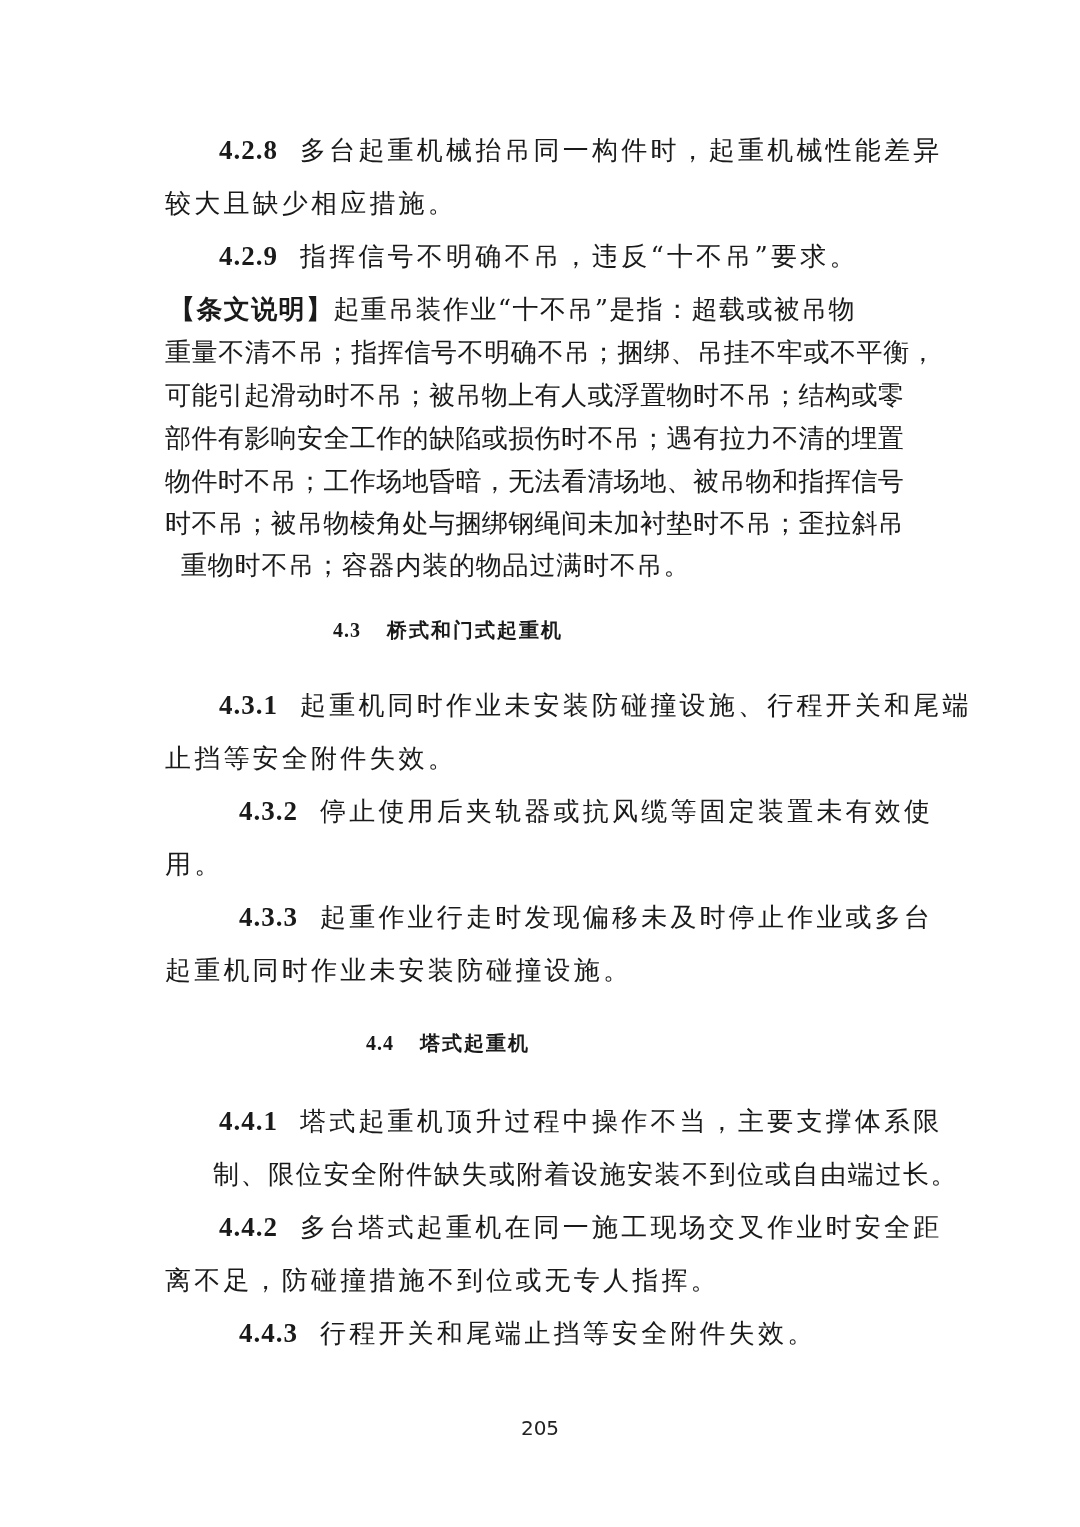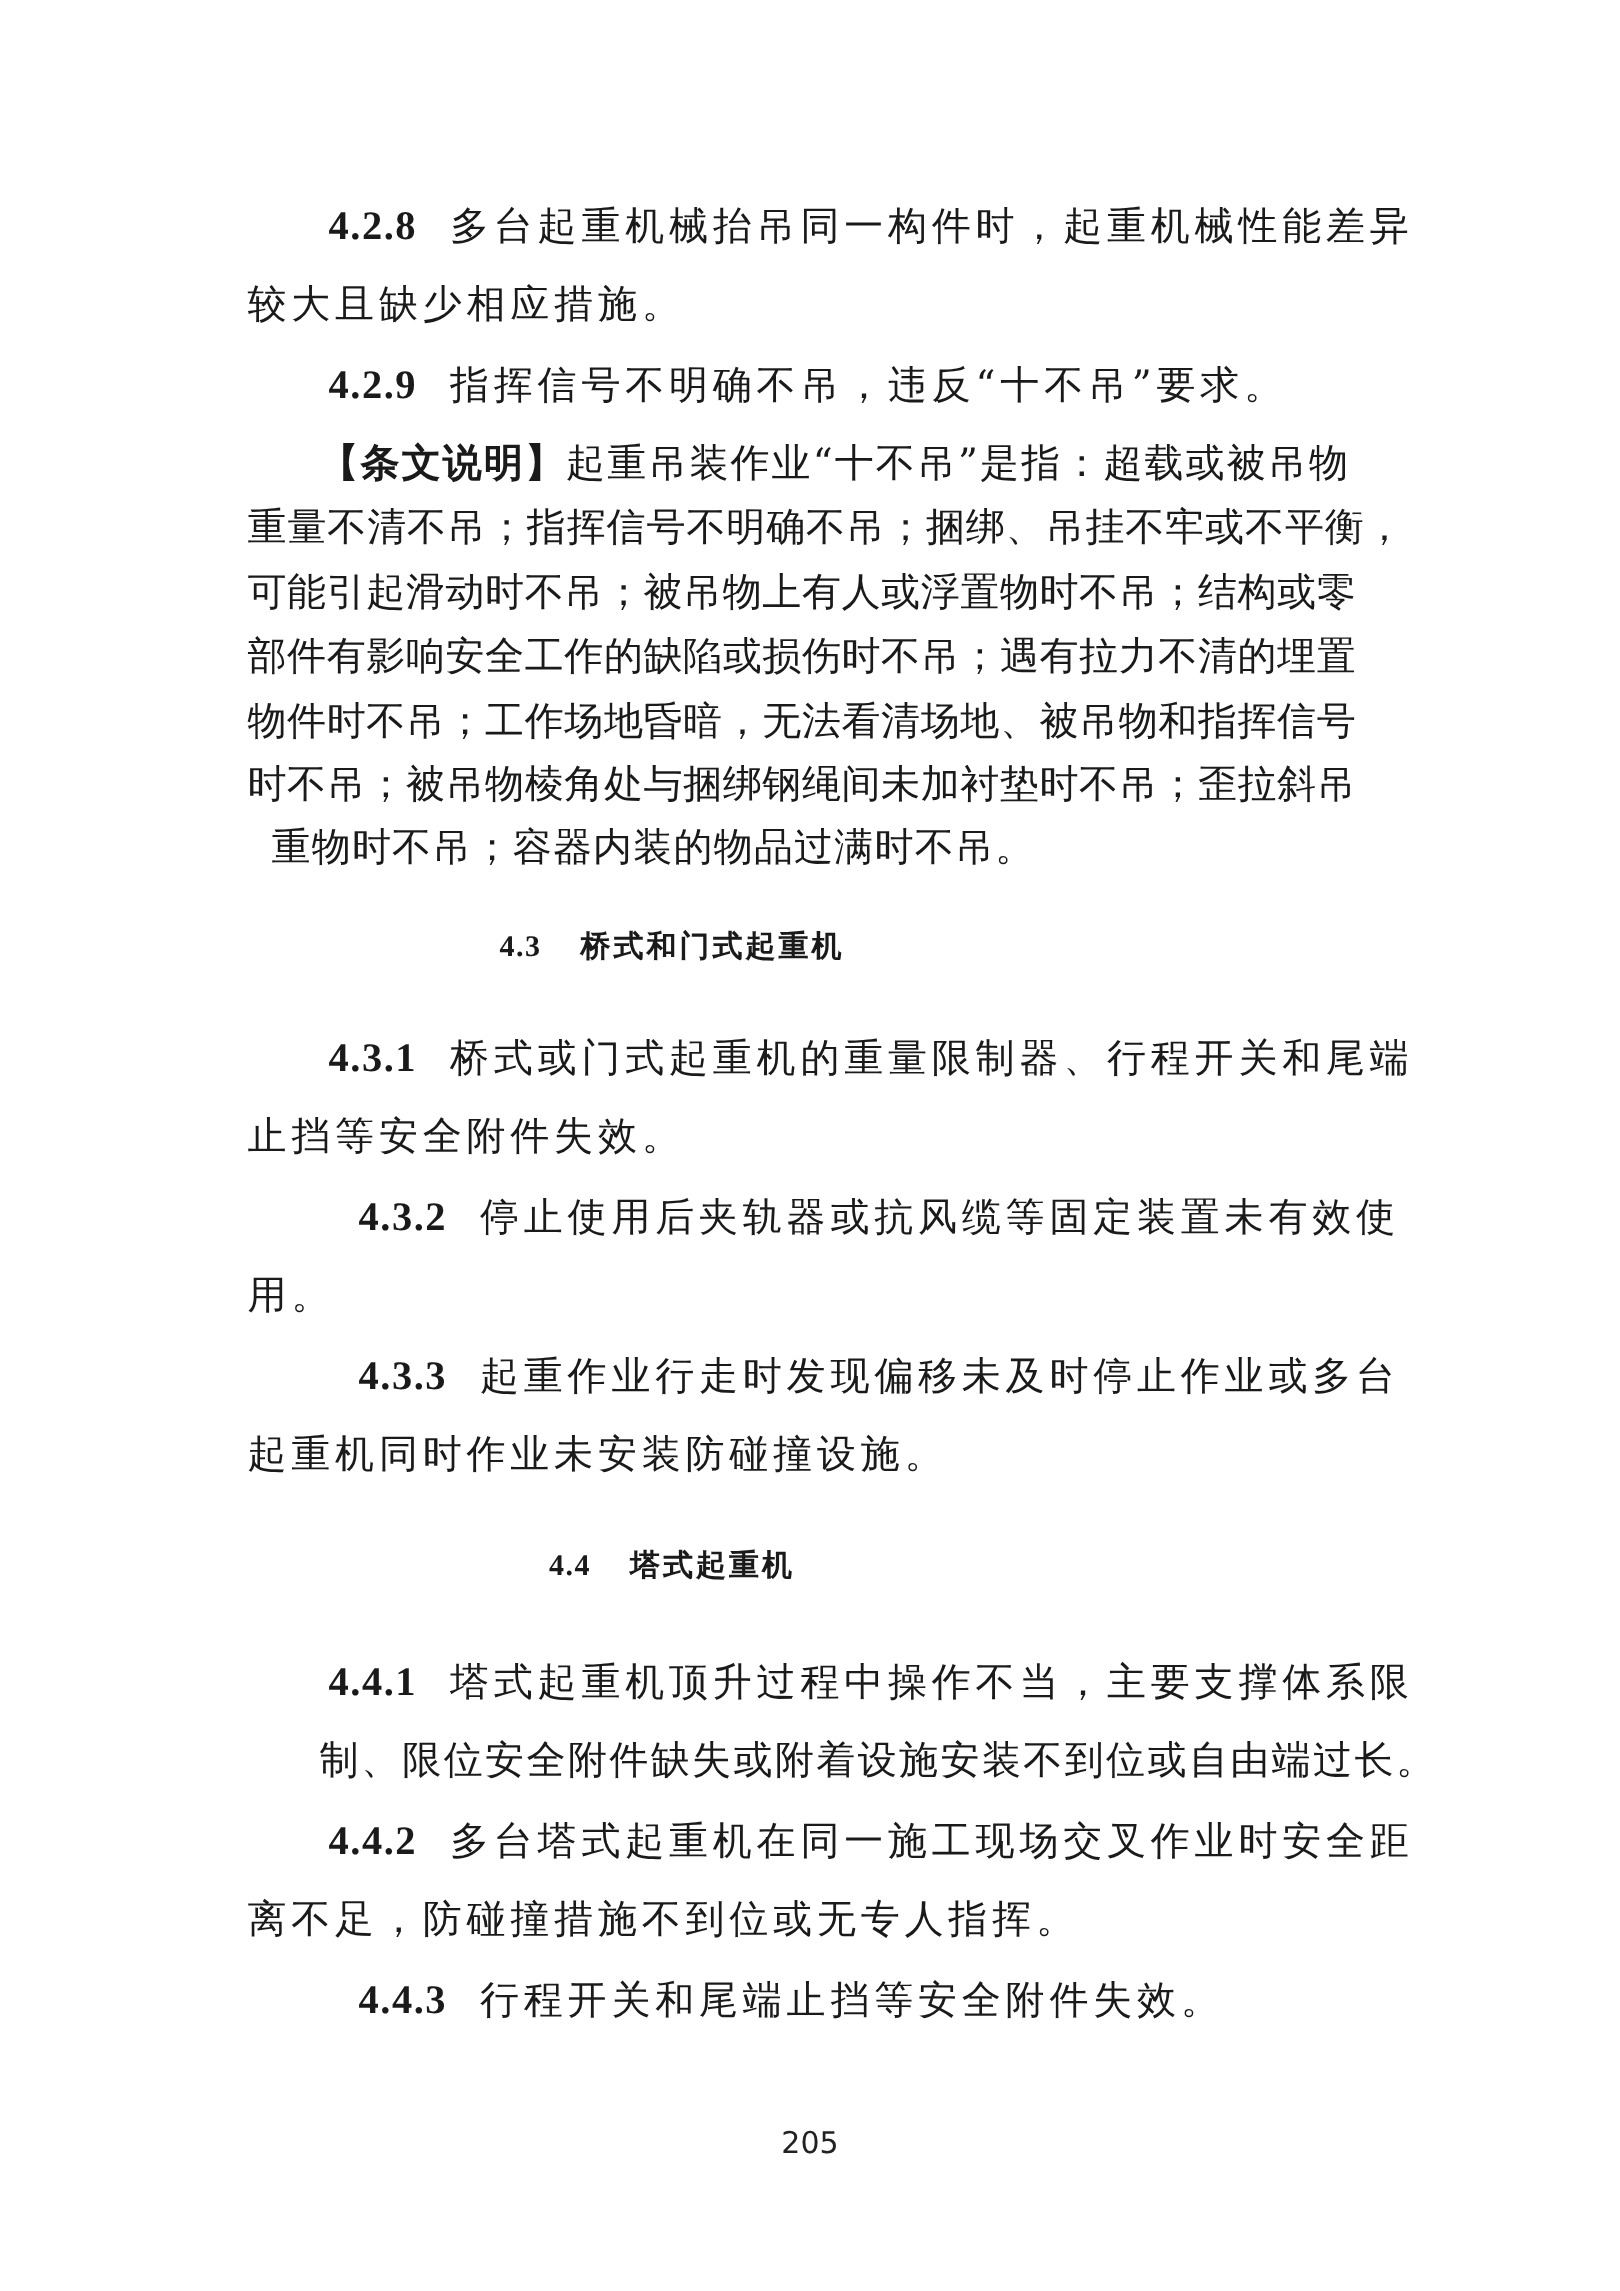--- a/index.html
+++ b/index.html
@@ -18,36 +18,36 @@
 
   <div class="line" style="top:132px; padding-left:54px; width:698px;">
     <span class="num">4.2.8</span><span>多台起重机械抬吊同一构件时，起重机械性能差异</span>
   </div>
   <div class="line" style="top:185px;">较大且缺少相应措施。</div>
 
   <div class="line" style="top:238px; padding-left:54px; width:698px;">
     <span class="num">4.2.9</span><span>指挥信号不明确不吊，违反“十不吊”要求。</span>
   </div>
 
-  <div class="line" style="top:291px; padding-left:4px; width:748px; letter-spacing:1.4px;margin-left:44px;">
+  <div class="line" style="top:291px; padding-left:4px; width:748px; letter-spacing:1.4px;">
     <span class="bold">【条文说明】</span><span>起重吊装作业“十不吊”是指：超载或被吊物</span>
   </div>
   <div class="line" style="top:334px; letter-spacing:0.6px;">重量不清不吊；指挥信号不明确不吊；捆绑、吊挂不牢或不平衡，</div>
   <div class="line" style="top:377px; letter-spacing:0.4px;">可能引起滑动时不吊；被吊物上有人或浮置物时不吊；结构或零</div>
   <div class="line" style="top:420px; letter-spacing:0.4px;">部件有影响安全工作的缺陷或损伤时不吊；遇有拉力不清的埋置</div>
   <div class="line" style="top:463px; letter-spacing:0.4px;">物件时不吊；工作场地昏暗，无法看清场地、被吊物和指挥信号</div>
   <div class="line" style="top:505px; letter-spacing:0.4px;">时不吊；被吊物棱角处与捆绑钢绳间未加衬垫时不吊；歪拉斜吊</div>
   <div class="line" style="top:547px; letter-spacing:0.8px;margin-left:16px;">重物时不吊；容器内装的物品过满时不吊。</div>
 
   <div class="heading" style="top:610px;">
     <span class="hnum">4.3</span><span>桥式和门式起重机</span>
   </div>
 
   <div class="line" style="top:687px; padding-left:54px; width:698px;">
-    <span class="num">4.3.1</span><span>桥式或门式起重机的重量限制器、行程开关和尾端</span>
+    <span class="num">4.3.1</span><span>起重机同时作业未安装防碰撞设施、行程开关和尾端</span>
   </div>
   <div class="line" style="top:740px;">止挡等安全附件失效。</div>
 
   <div class="line" style="top:793px; padding-left:74px; width:678px;">
     <span class="num">4.3.2</span><span>停止使用后夹轨器或抗风缆等固定装置未有效使</span>
   </div>
   <div class="line" style="top:846px;">用。</div>
 
   <div class="line" style="top:899px; padding-left:74px; width:678px;">
     <span class="num">4.3.3</span><span>起重作业行走时发现偏移未及时停止作业或多台</span>

